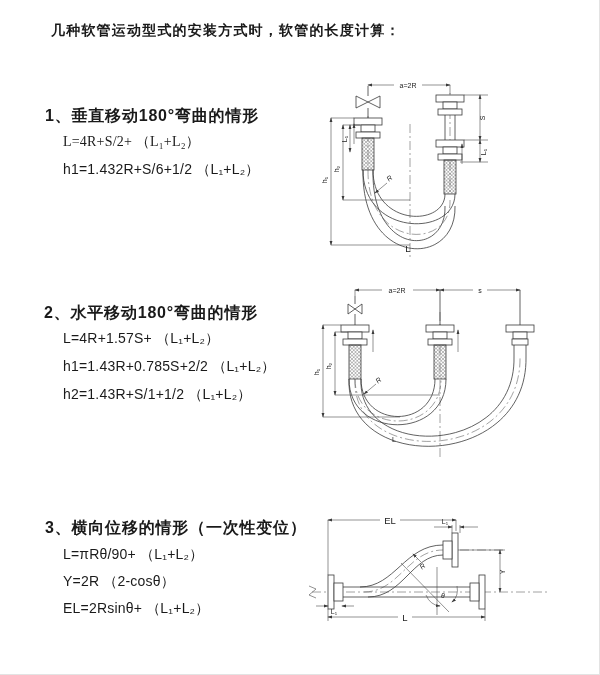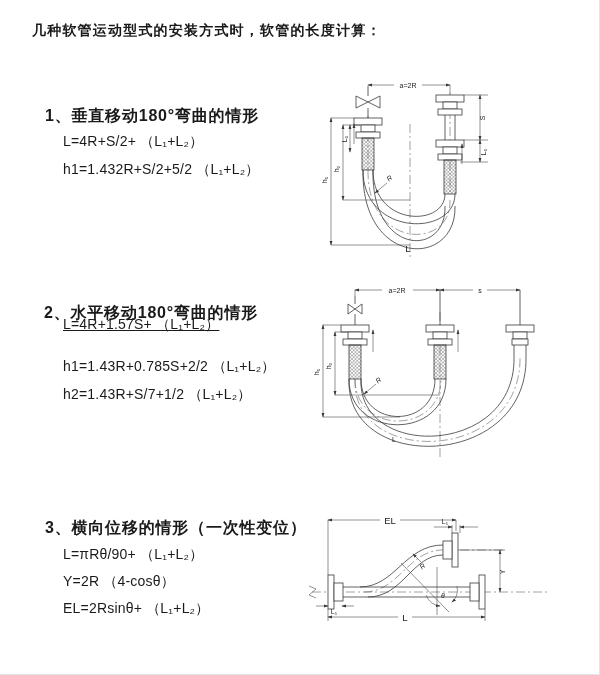--- a/index.html
+++ b/index.html
@@ -1,20 +1,20 @@
 <!DOCTYPE html>
 <html><head>
 <meta charset="utf-8">
 <style>
   html,body{margin:0;padding:0;background:#fff;}
   #page{position:relative;width:600px;height:675px;background:#fff;overflow:hidden;
         font-family:"Liberation Sans",sans-serif;color:#1a1a1a;
         border-right:1px solid #e3e3e3;border-bottom:1px solid #e3e3e3;box-sizing:border-box;}
   .abs{position:absolute;white-space:pre;}
-  .title{font-size:14px;font-weight:bold;letter-spacing:1.2px;}
+  .title{font-size:14px;font-weight:bold;letter-spacing:1.2px;margin-left:19px;}
   .heading{font-size:16px;font-weight:bold;letter-spacing:.8px;}
   .formula{font-size:14px;letter-spacing:.2px;}
   svg{position:absolute;overflow:visible;}
   .ln{stroke:#3a3a3a;stroke-width:.8;fill:none;}
   .thin{stroke:#4a4a4a;stroke-width:.6;fill:none;}
   .fw{fill:#fff;stroke:#3a3a3a;stroke-width:.8;}
   .cl{stroke:#555;stroke-width:.55;fill:none;stroke-dasharray:9 3 2 3;}
   .braid{stroke:#3a3a3a;stroke-width:.8;}
   .dt{font-family:"Liberation Sans",sans-serif;font-size:7px;fill:#222;}
   .dtb{font-family:"Liberation Sans",sans-serif;font-size:9.5px;fill:#222;}
@@ -32,31 +32,31 @@
       <path d="M0 3.5 L3.5 0 M0 0 L3.5 3.5" stroke="#666" stroke-width="0.45"></path>
     </pattern>
   </defs>
 </svg>
 
 <div id="page">
 
   <div class="abs title" style="left:32px;top:22px;">几种软管运动型式的安装方式时，软管的长度计算：</div>
 
   <div class="abs heading" style="left:45px;top:106px;">1、垂直移动180°弯曲的情形</div>
-  <div class="abs formula" style="left:63px;top:133px;">L=4R+S/2+ （L₁+L₂）</div>
-  <div class="abs formula" style="left:63px;top:161px;">h1=1.432R+S/2+5/2 （L₁+L₂）</div>
+  <div class="abs formula" style="left:63px;top:133px;font-family:Liberation Serif, serif;">L=4R+S/2+ （L₁+L₂）</div>
+  <div class="abs formula" style="left:63px;top:161px;">h1=1.432R+S/6+1/2 （L₁+L₂）</div>
 
   <div class="abs heading" style="left:44px;top:303px;">2、水平移动180°弯曲的情形</div>
-  <div class="abs formula" style="left:63px;top:316px;text-decoration:underline;">L=4R+1.57S+ （L₁+L₂）</div>
+  <div class="abs formula" style="left:63px;top:330px;">L=4R+1.57S+ （L₁+L₂）</div>
   <div class="abs formula" style="left:63px;top:358px;">h1=1.43R+0.785S+2/2 （L₁+L₂）</div>
-  <div class="abs formula" style="left:63px;top:386px;">h2=1.43R+S/7+1/2 （L₁+L₂）</div>
+  <div class="abs formula" style="left:63px;top:386px;">h2=1.43R+S/1+1/2 （L₁+L₂）</div>
 
   <div class="abs heading" style="left:45px;top:518px;">3、横向位移的情形（一次性变位）</div>
   <div class="abs formula" style="left:63px;top:546px;">L=πRθ/90+ （L₁+L₂）</div>
-  <div class="abs formula" style="left:63px;top:573px;">Y=2R （4-cosθ）</div>
+  <div class="abs formula" style="left:63px;top:573px;">Y=2R （2-cosθ）</div>
   <div class="abs formula" style="left:63px;top:600px;text-align:right;">EL=2Rsinθ+ （L₁+L₂）</div>
 
   <svg style="left:310px;top:72px;" width="290" height="190" viewBox="0 0 290 190">
     <g>
       <line class="cl" x1="100" y1="52" x2="100" y2="186"></line>
       <line class="cl" x1="58" y1="44" x2="58" y2="98"></line>
       <line class="cl" x1="140" y1="21" x2="140" y2="122"></line>
     </g>
     <g>
       <path class="ln" d="M53 98 C53 165 145 165 145 122"></path>

